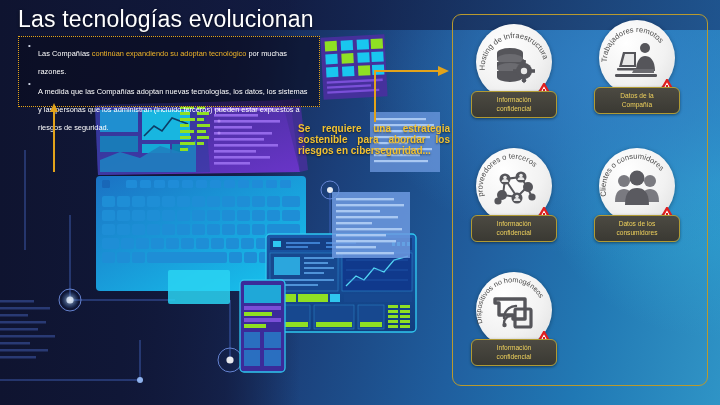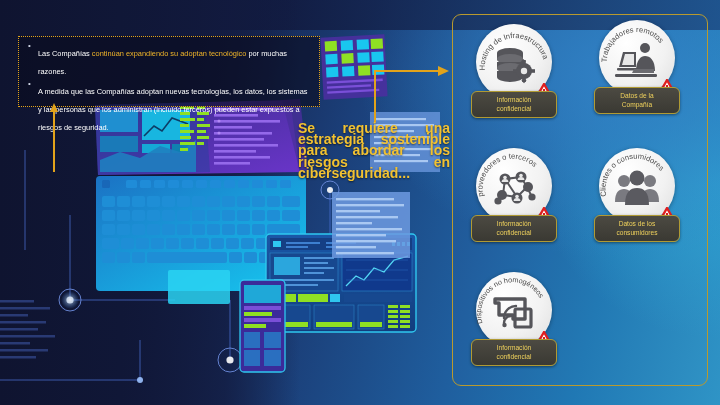--- a/index.html
+++ b/index.html
@@ -42,21 +42,21 @@
   .bullet { position:relative; padding-left:12px; margin-bottom:2px; }
   .bullet:before {
     content:"•"; position:absolute; left:2px; top:-1px; color:#cfd6e6; font-size:8px;
   }
   .btxt { font-size:7.4px; line-height:9.4px; color:#ffffff;margin-top:36px; }
   .hl { color:#f0b429; }
 
   
   .centertext {
     position:absolute; left:298px; top:123px; width:152px;
-    font-size:14px; line-height:11.2px; font-weight:bold; color:#f2c231;
+    font-size:10px; line-height:11.2px; font-weight:bold; color:#f2c231;
     text-align:justify; text-shadow:0 1px 2px rgba(0,0,0,.6);
   }
 
   
   .arrow-svg { position:absolute; left:0; top:0; width:720px; height:405px; pointer-events:none; }
 
   
   .panel {
     position:absolute; left:452px; top:14px; width:256px; height:372px;
     border:1.4px solid #b99a2e; border-radius:9px; background: rgba(255,255,255,0.012);
@@ -388,20 +388,21 @@
       <rect x="358" y="66" width="12" height="10" fill="#8fe023"></rect>
       <rect x="372" y="66" width="12" height="10" fill="#19c6ef"></rect>
       <g fill="#7a4fd8">
         <rect x="326" y="80" width="56" height="2.4"></rect>
           <rect x="326" y="85" width="44" height="2.4"></rect>
         <rect x="326" y="90" width="52" height="2.4"></rect>
       </g>
     </g>
   </svg>
 
+  <div class="title">Las tecnologías evolucionan</div>
 
   <div class="bulletbox">
     <div class="bullet">
       <span class="btxt">Las Compañías </span><span class="btxt hl">continúan expandiendo su adoptan tecnológico</span><span class="btxt"> por muchas razones.</span>
     </div>
     <div class="bullet">
       <span class="btxt">A medida que las Compañías adoptan nuevas tecnologías, los datos, los sistemas y las personas que los administran (incluido terceros) pueden estar expuestos a riesgos de seguridad.</span>
     </div>
   </div>
 

